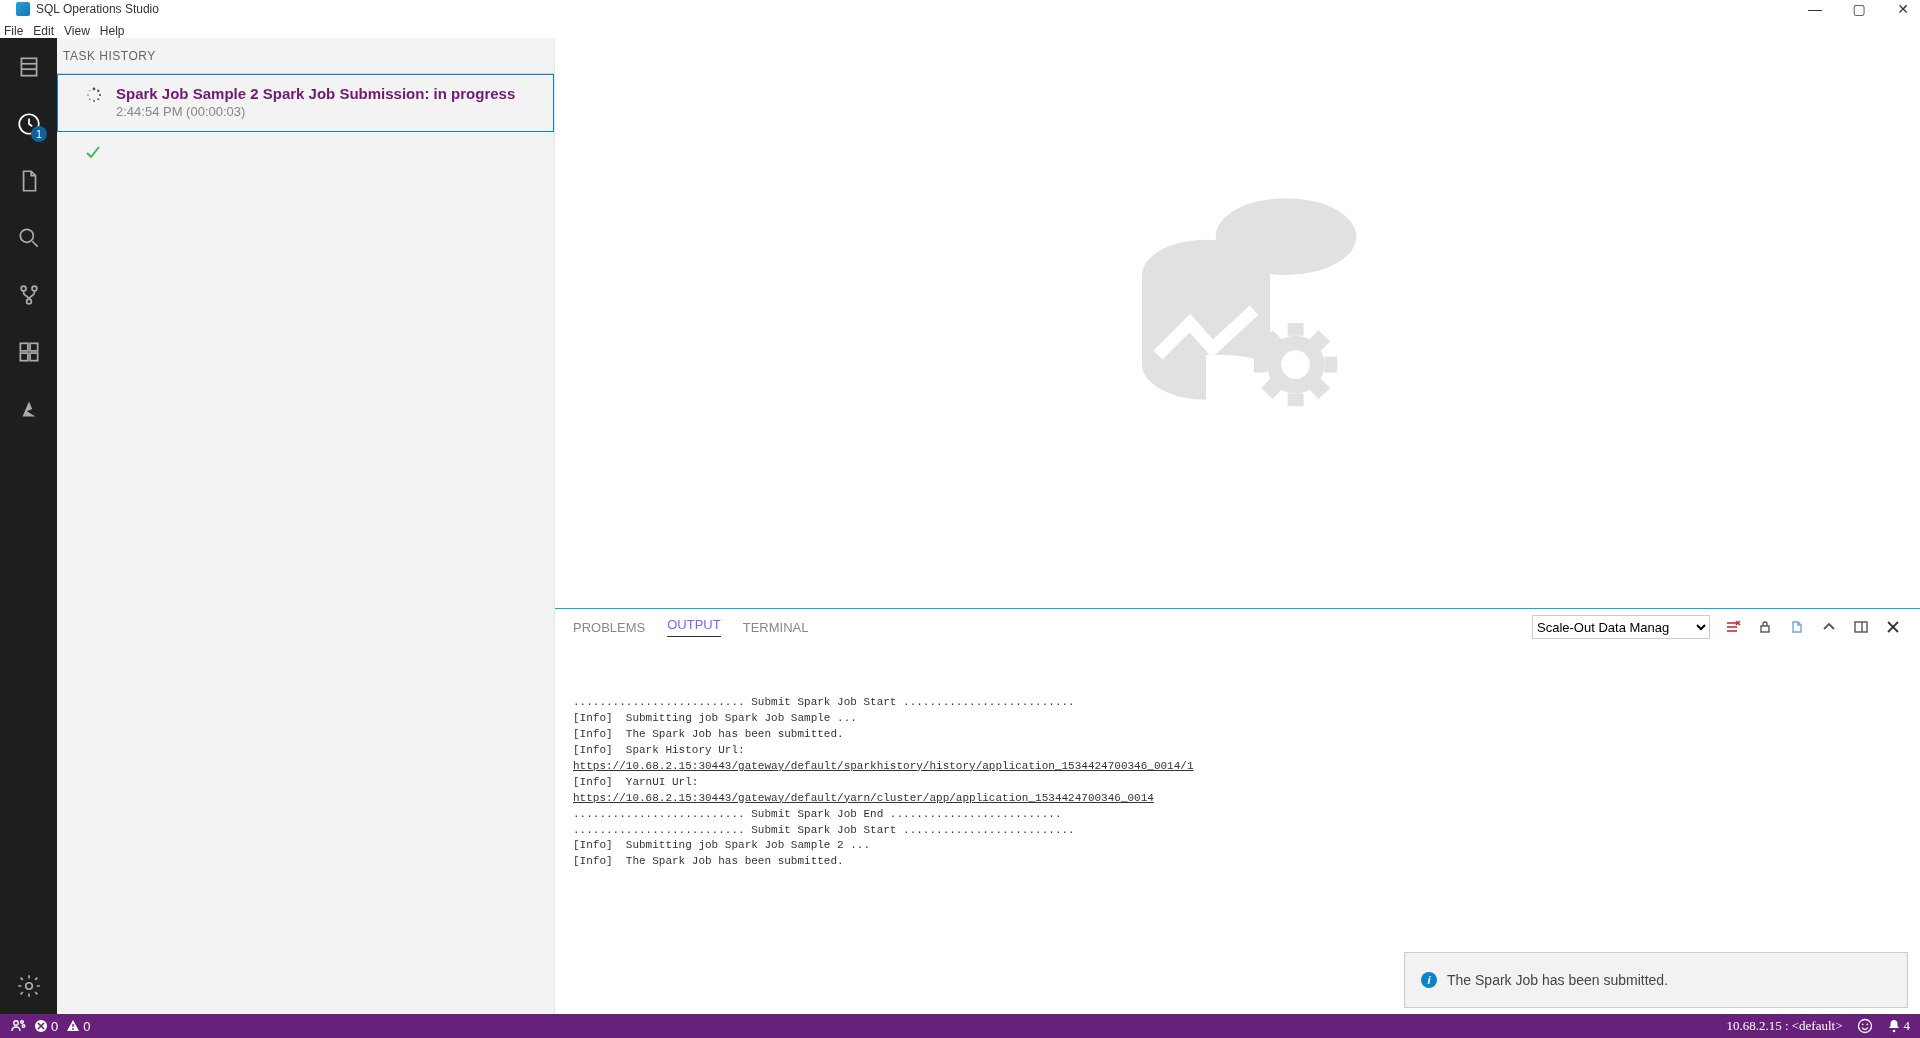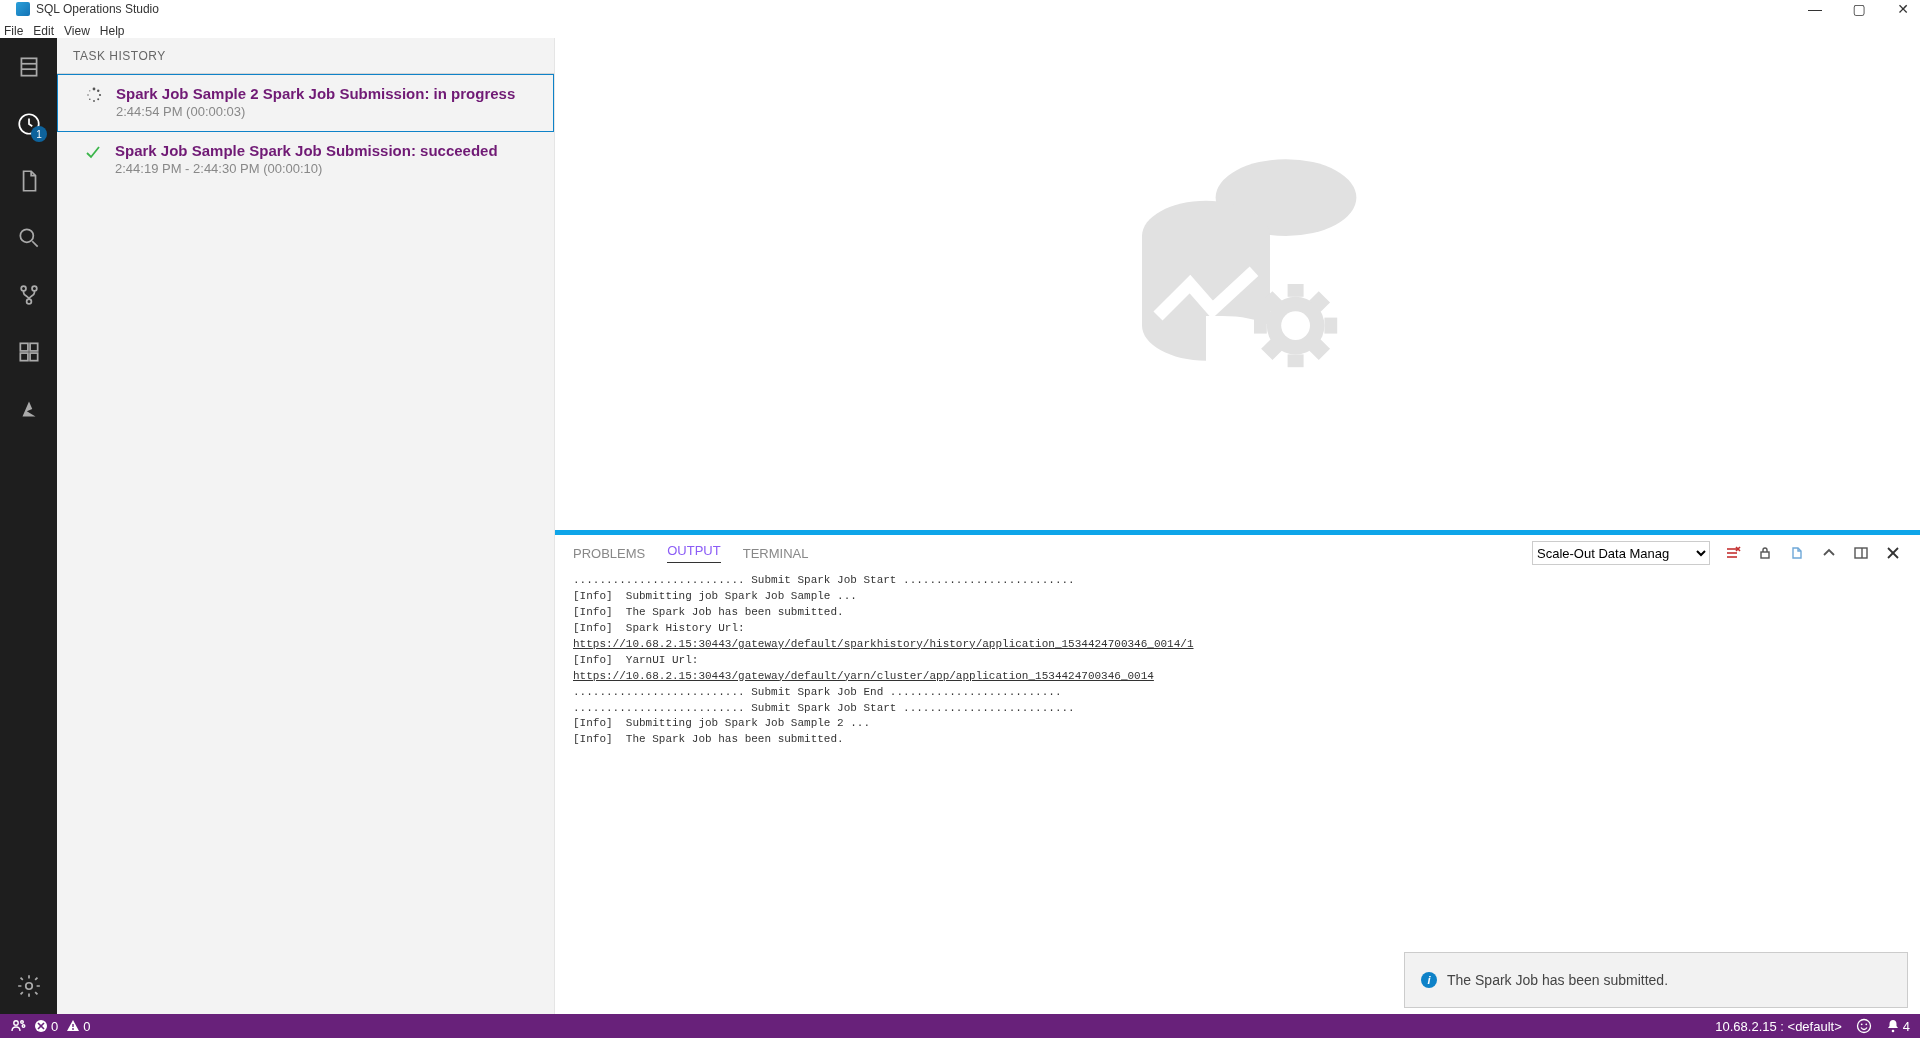--- a/index.html
+++ b/index.html
@@ -78,21 +78,21 @@
 .sidebar {
   width: 498px;
   background: #f3f3f3;
   border-right: 1px solid #e5e5e5;
   display: flex;
   flex-direction: column;
 }
 .sidebar-header {
   height: 35px;
   display:flex; align-items:center;
-  padding-left: 16px;
+  padding-left: 6px;
   font-size: 12px;
   color: #666;
   letter-spacing: 0.5px;
 }
 .task-list { flex:1; border-top: 1px solid #d4d4d4; }
 .task-item {
   padding: 10px 14px 12px 28px;
   display: flex;
   align-items: flex-start;
   gap: 14px;
@@ -115,24 +115,25 @@
 .editor-empty {
   flex: 1;
   display: flex;
   align-items: center;
   justify-content: center;
 }
 .editor-empty .big-icon { color: #e0e0e0; }
 
 
 .panel {
-  border-top: 5px solid #0ea5e9;
-  height: 484px;
+  border-top: 1px solid #0ea5e9;
+  height: 406px;
   display:flex;
   flex-direction:column;
+  gap:48px;
 }
 .panel-tabs {
   display: flex;
   align-items: center;
   height: 36px;
   padding: 0 18px;
   gap: 22px;
   position: relative;
 }
 .panel-tab { font-size: 13px; color: #888; cursor: pointer; }
@@ -171,21 +172,21 @@
   background: #68217a;
   color: #fff;
   display: flex;
   align-items: center;
   padding: 0 10px;
   font-size: 13px;
 }
 .statusbar .sb-group { display:flex; align-items:center; gap:8px; }
 .statusbar .sb-left { flex:0 0 auto; }
 .statusbar .sb-spacer { flex:1; }
-.statusbar .sb-right { flex:0 0 auto; gap:14px; }
+.statusbar .sb-right { flex:0 0 auto; gap:14px;font-family:Liberation Serif, serif; }
 .sb-item { display:flex; align-items:center; gap:3px; cursor:pointer;}
 
 
 .toast {
   position:absolute;
   right: 12px;
   bottom: 30px;
   width: 504px;
   height: 56px;
   background: #f2f2f2;
@@ -323,24 +324,20 @@
           <div class="task-title">Spark Job Sample 2 Spark Job Submission: in progress</div>
           <div class="task-time">2:44:54 PM (00:00:03)</div>
         </div>
       </div>
       <div class="task-item">
         <span class="task-icon">
           <svg viewBox="0 0 16 16" fill="none" stroke="#3bb54a" stroke-width="1.8">
               <polyline points="2 9 6 13 14 3"></polyline>
             </svg>
         </span>
-        <div>
-          <div class="task-title">Spark Job Sample Spark Job Submission: succeeded</div>
-          <div class="task-time">2:44:19 PM - 2:44:30 PM (00:00:10)</div>
-        </div>
       </div>
     </div>
   </div>
 
   <div class="content">
     <div class="editor-empty">
       <svg class="big-icon" width="320" height="320" viewBox="0 0 100 100" fill="#e1e1e1">
         <ellipse cx="65" cy="23" rx="22" ry="12"></ellipse>
         <path d="M20 35c0-6 9-11 20-11v50c-11 0-20-5-20-11V35z"></path>
         <path d="M40 24c11 0 20 5 20 11v28c-4-2-9-3-15-3-3 0-5 0-5 0V24z"></path>

